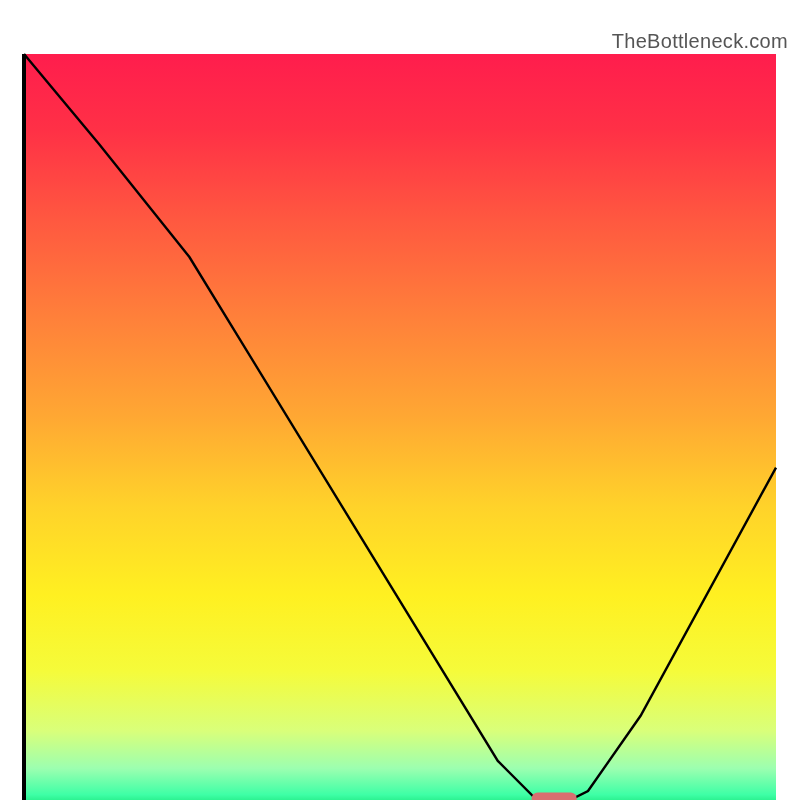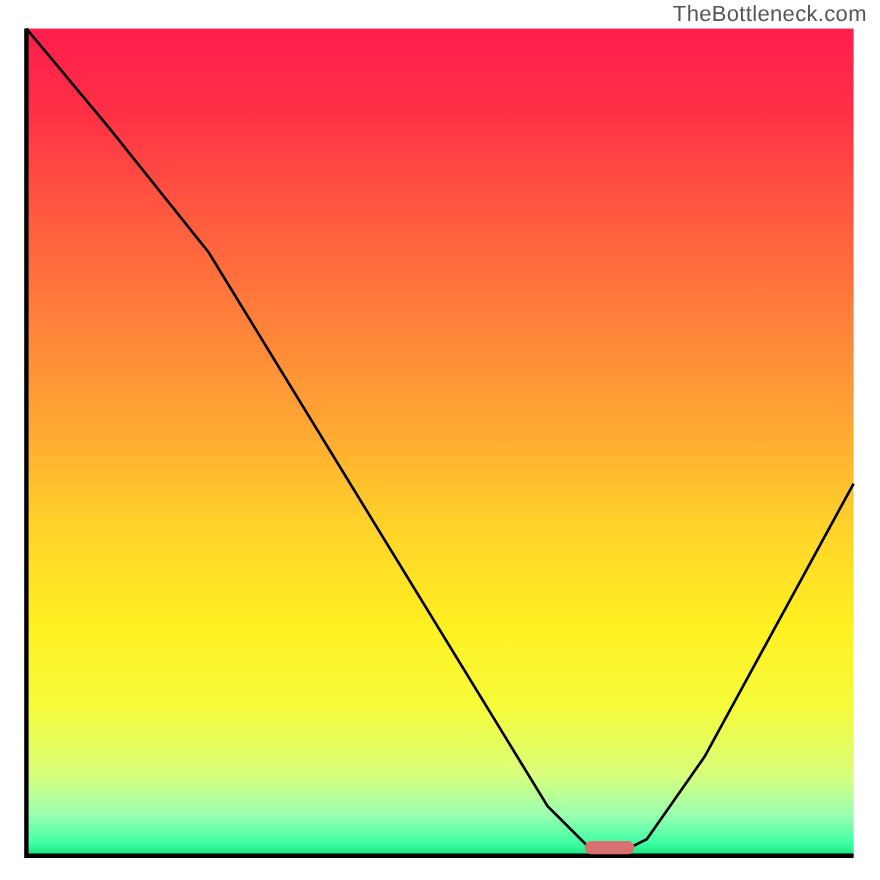--- a/index.html
+++ b/index.html
@@ -8,20 +8,21 @@
     width: 800px;
     height: 800px;
     background: #ffffff;
     font-family: Arial, Helvetica, sans-serif;
     overflow: hidden;
   }
   .frame {
     position: relative;
     width: 800px;
     height: 688px;
+    margin-top: 28px;
   }
   .watermark {
     position: absolute;
     top: 2px;
     right: 12px;
     color: #555;
     font-size: 20px;
     font-weight: 500;
     font-family: Arial, Helvetica, sans-serif;
     letter-spacing: 0.3px;

